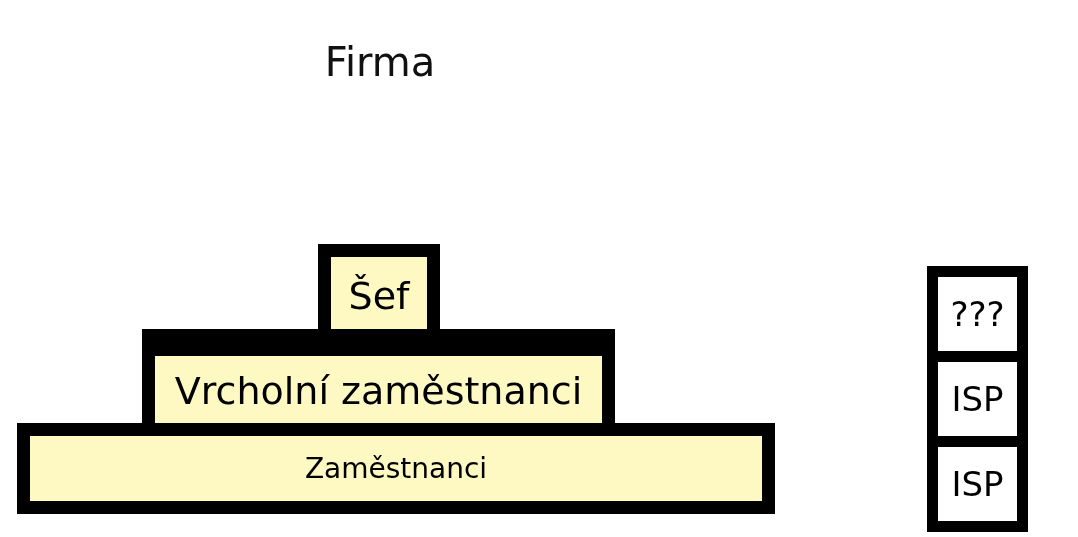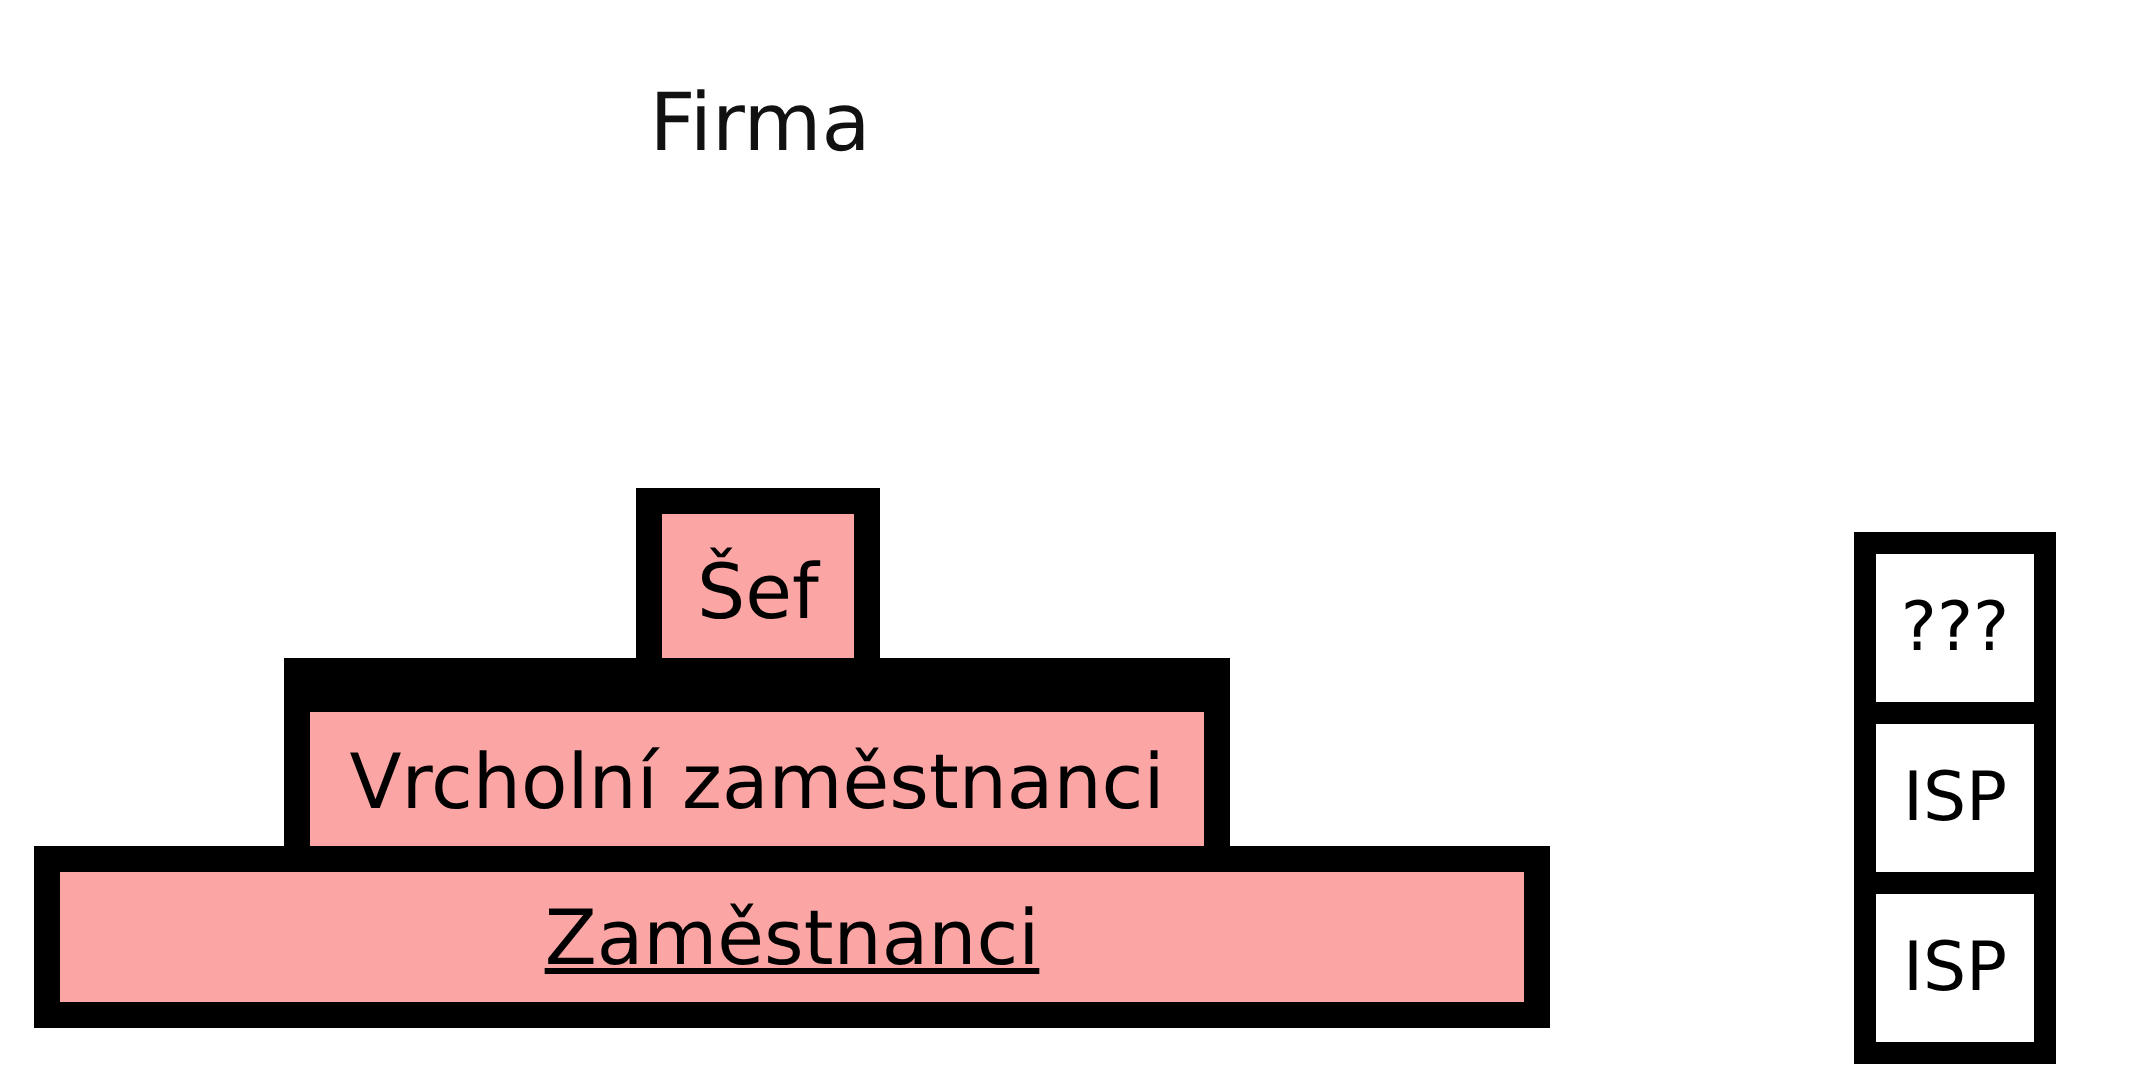--- a/index.html
+++ b/index.html
@@ -43,21 +43,21 @@
   .box {
     position: absolute;
     box-sizing: border-box;
     background: #000000;
     display: flex;
     align-items: center;
     justify-content: center;
   }
   .box > .inner {
     box-sizing: border-box;
-    background: #fca5a5;
+    background: #fef9c3;
     width: 100%;
     height: 100%;
     display: flex;
     align-items: center;
     justify-content: center;
     overflow: hidden;
   }
   .box .label {
     font-family: "DejaVu Sans", sans-serif;
     color: #000000;
@@ -90,21 +90,21 @@
 
   
   #tier-bottom {
     left: 17px;
     top: 407px;
     width: 758px;
     height: 91px;
     padding: 13px;
     z-index: 3;
   }
-  #tier-bottom .label { font-size: 38px; text-decoration: underline; }
+  #tier-bottom .label { font-size: 28px; }
 
   
   #internet-stack {
     position: absolute;
     left: 927px;
     top: 250px;
     width: 101px;
     height: 266px;
     box-sizing: border-box;
     background: #000000;

